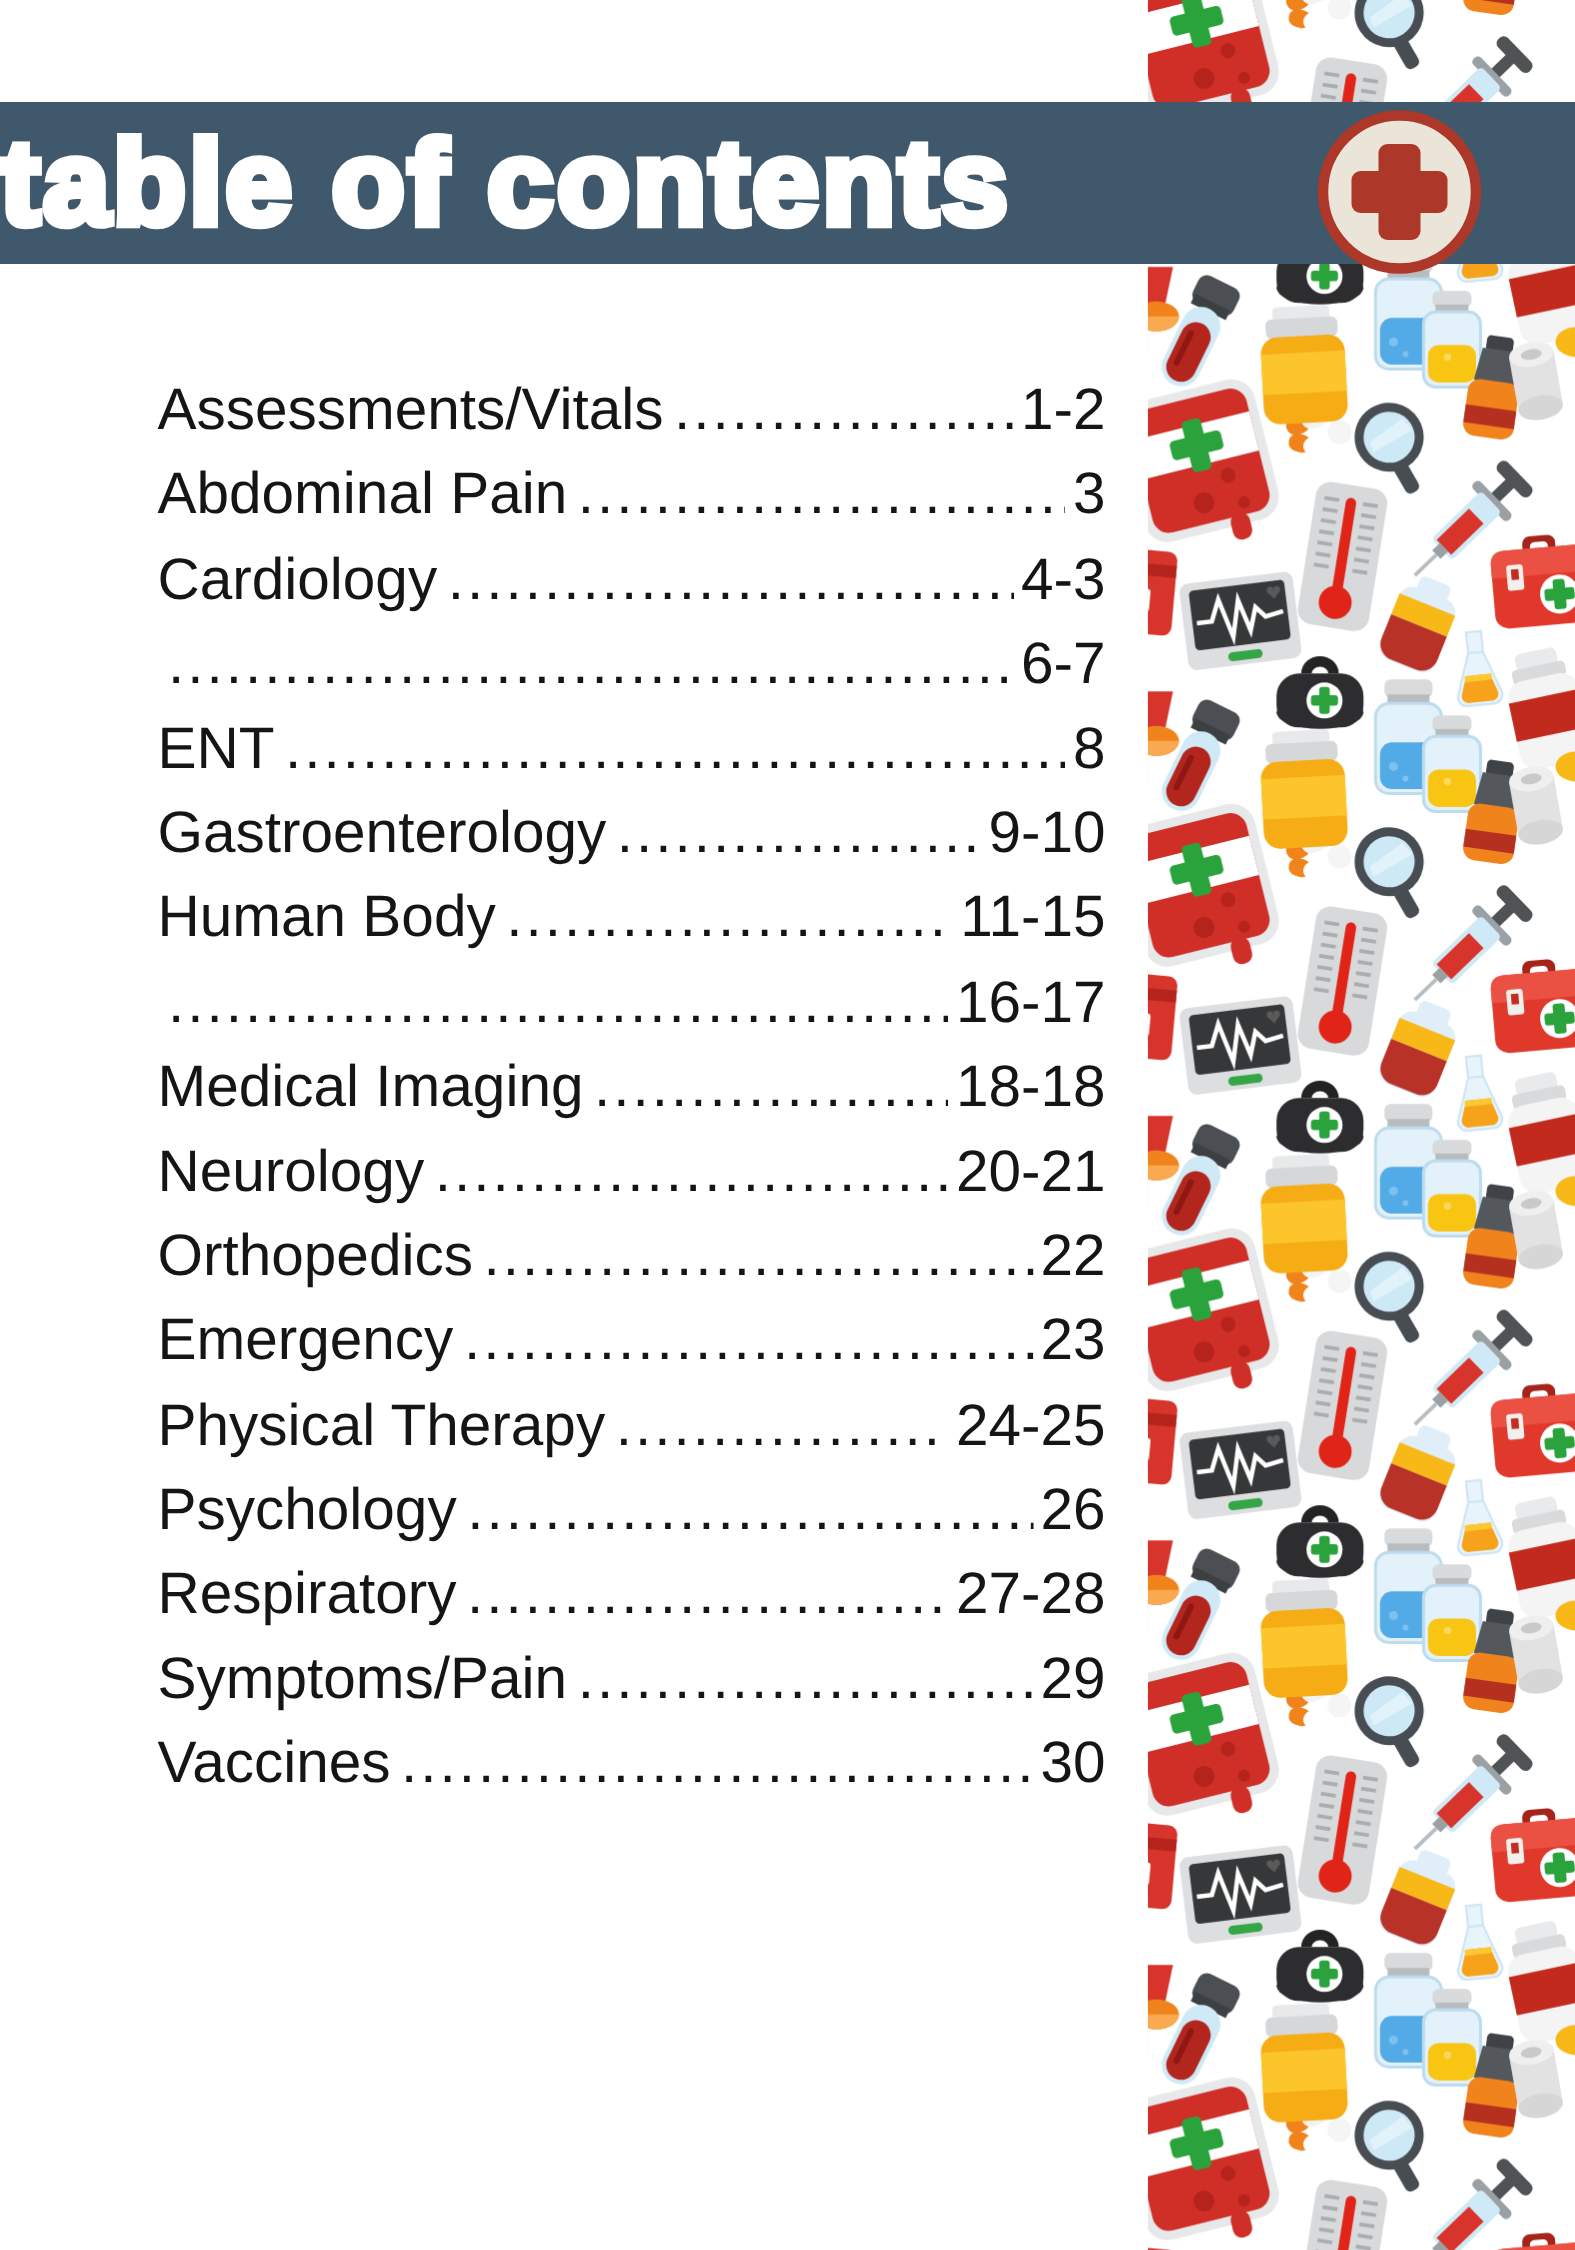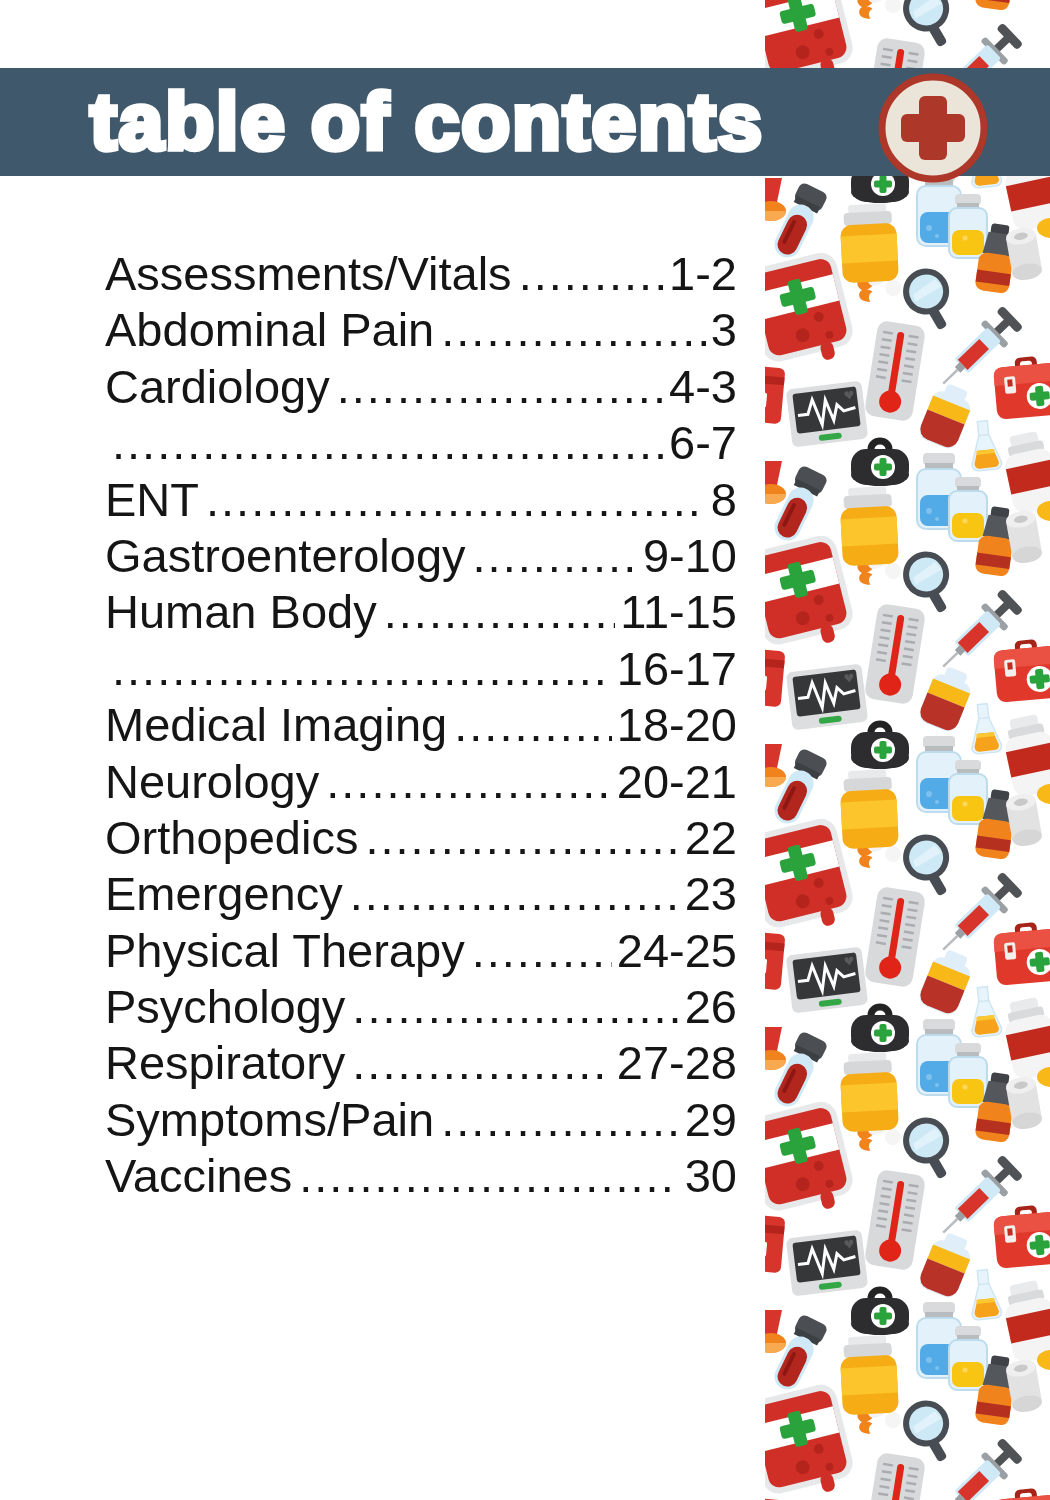--- a/index.html
+++ b/index.html
@@ -11,35 +11,34 @@
   .pattern-strip{
     position:absolute;top:0;right:0;width:285px;height:1500px;
     overflow:hidden;z-index:1;
   }
   
   .banner{
     position:absolute;top:68px;left:0;width:1050px;height:108px;
     background:#3f586b;z-index:2;display:flex;align-items:center;
   }
   .banner-title{
-    margin-left:90px;
     font-size:80px;font-weight:700;color:#ffffff;
     letter-spacing:2px;line-height:108px;white-space:nowrap;
     -webkit-text-stroke:5.5px #ffffff;
   }
   .badge{
     position:absolute;left:875px;top:70px;width:116px;height:116px;z-index:3;
   }
   
   .toc{
     position:absolute;top:246px;left:105px;width:632px;z-index:2;
   }
   .toc-row{
     display:flex;align-items:baseline;height:56.4px;
-    font-size:47px;color:#151515;line-height:56.4px;white-space:nowrap;
+    font-size:39px;color:#151515;line-height:56.4px;white-space:nowrap;
   }
   .toc-label{flex:0 0 auto;}
   .toc-dots{
     flex:1 1 auto;overflow:hidden;margin:0 5px 0 7px;
     letter-spacing:2px;
   }
   .toc-page{flex:0 0 auto;text-align:left;}
 </style>
 </head>
 <body>
@@ -261,21 +260,21 @@
       <span class="toc-dots">..........................................................................................</span>
       <span class="toc-page">11-15</span>
     </div>
     <div class="toc-row">
       <span class="toc-dots">..........................................................................................</span>
       <span class="toc-page">16-17</span>
     </div>
     <div class="toc-row">
       <span class="toc-label">Medical Imaging</span>
       <span class="toc-dots">..........................................................................................</span>
-      <span class="toc-page">18-20</span>
+      <span class="toc-page">18-18</span>
     </div>
     <div class="toc-row">
       <span class="toc-label">Neurology</span>
       <span class="toc-dots">..........................................................................................</span>
       <span class="toc-page">20-21</span>
     </div>
     <div class="toc-row">
       <span class="toc-label">Orthopedics</span>
       <span class="toc-dots">..........................................................................................</span>
       <span class="toc-page">22</span>

